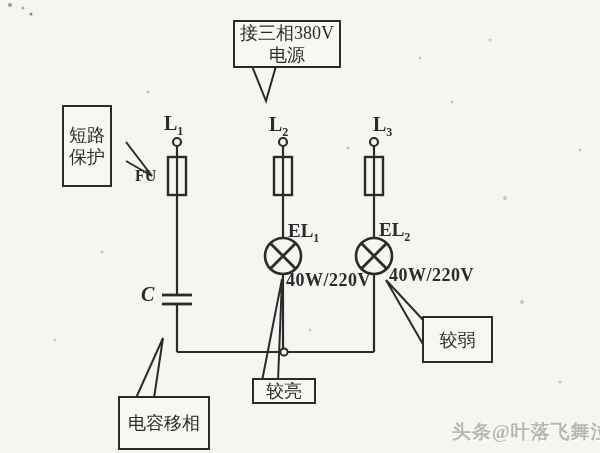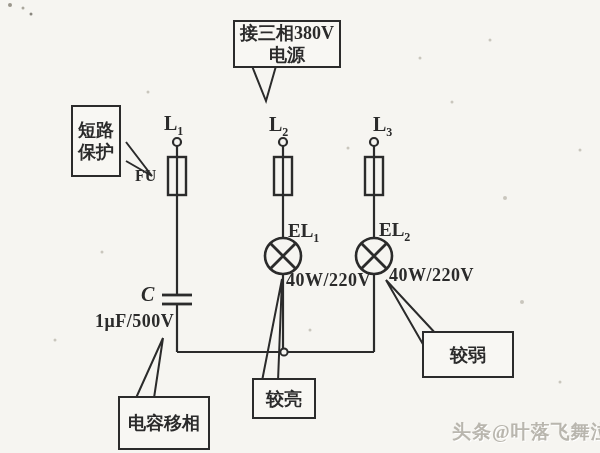--- a/index.html
+++ b/index.html
@@ -22,21 +22,21 @@
   .phase{font-size:20px;}
   .rating{font-size:18px;letter-spacing:0.5px;text-align:center;}
   .cap-name{font-size:20px;font-style:italic;}
   .box{
     position:absolute;z-index:4;
     border:2.5px solid #2b2b2b;
     background:#f8f7f3;
     display:flex;flex-direction:column;
     align-items:center;justify-content:center;
     text-align:center;
-    font-weight:bold;
+    font-weight:normal;
     box-sizing:border-box;
   }
   .box .ln{font-size:18px;line-height:22px;white-space:nowrap;}
   #watermark{
     position:absolute;z-index:5;
     left:452px;top:419px;
     font-size:19px;font-weight:bold;
     color:#b9b6ae;
     text-shadow:1px 1px 0 #ffffff;
     letter-spacing:1px;
@@ -120,39 +120,38 @@
 
   <div class="lbl" style="left:135px;top:168px;font-size:16px">FU</div>
 
   <div class="lbl" style="left:288px;top:221px;font-size:19px"><span>EL</span><sub>1</sub></div>
   <div class="lbl" style="left:379px;top:220px;font-size:19px"><span>EL</span><sub>2</sub></div>
 
   <div class="lbl rating" style="left:286px;top:271px">40W/220V</div>
   <div class="lbl rating" style="left:389px;top:266px">40W/220V</div>
 
   <div class="lbl cap-name" style="left:141px;top:284px">C</div>
-  <div class="lbl rating" style="left:95px;top:312px">1μF/500V</div>
 
   <div class="box" style="left:233px;top:20px;width:108px;height:48px">
     <div class="ln">接三相380V</div>
     <div class="ln">电源</div>
   </div>
 
-  <div class="box" style="left:71px;top:105px;width:50px;height:72px">
+  <div class="box" style="left:62px;top:105px;width:50px;height:82px">
     <div class="ln">短路</div>
     <div class="ln">保护</div>
   </div>
 
   <div class="box" style="left:118px;top:396px;width:92px;height:54px">
     <div class="ln">电容移相</div>
   </div>
 
-  <div class="box" style="left:252px;top:378px;width:64px;height:41px">
+  <div class="box" style="left:252px;top:378px;width:64px;height:26px">
     <div class="ln">较亮</div>
   </div>
 
-  <div class="box" style="left:422px;top:331px;width:92px;height:47px">
+  <div class="box" style="left:422px;top:316px;width:71px;height:47px">
     <div class="ln">较弱</div>
   </div>
 
   <div id="watermark">头条@叶落飞舞泣</div>
 
 </div>
 
 </body></html>

